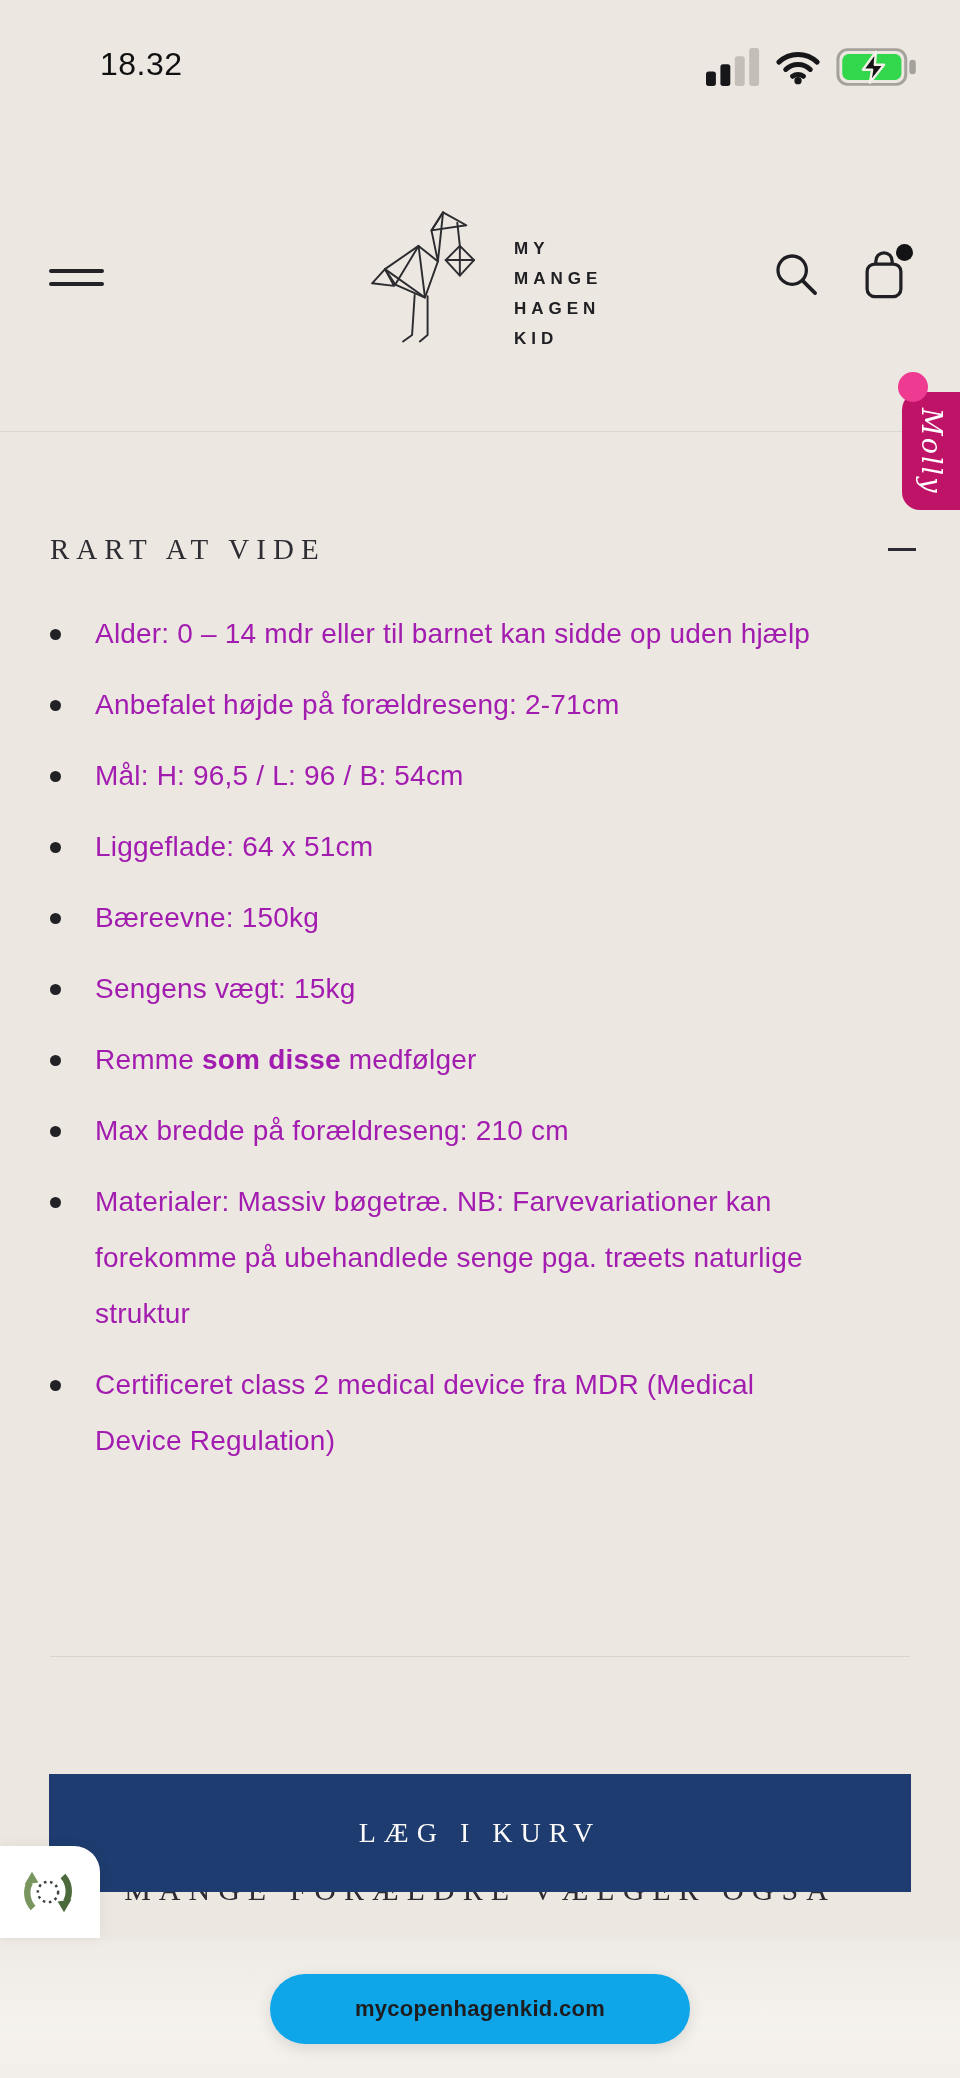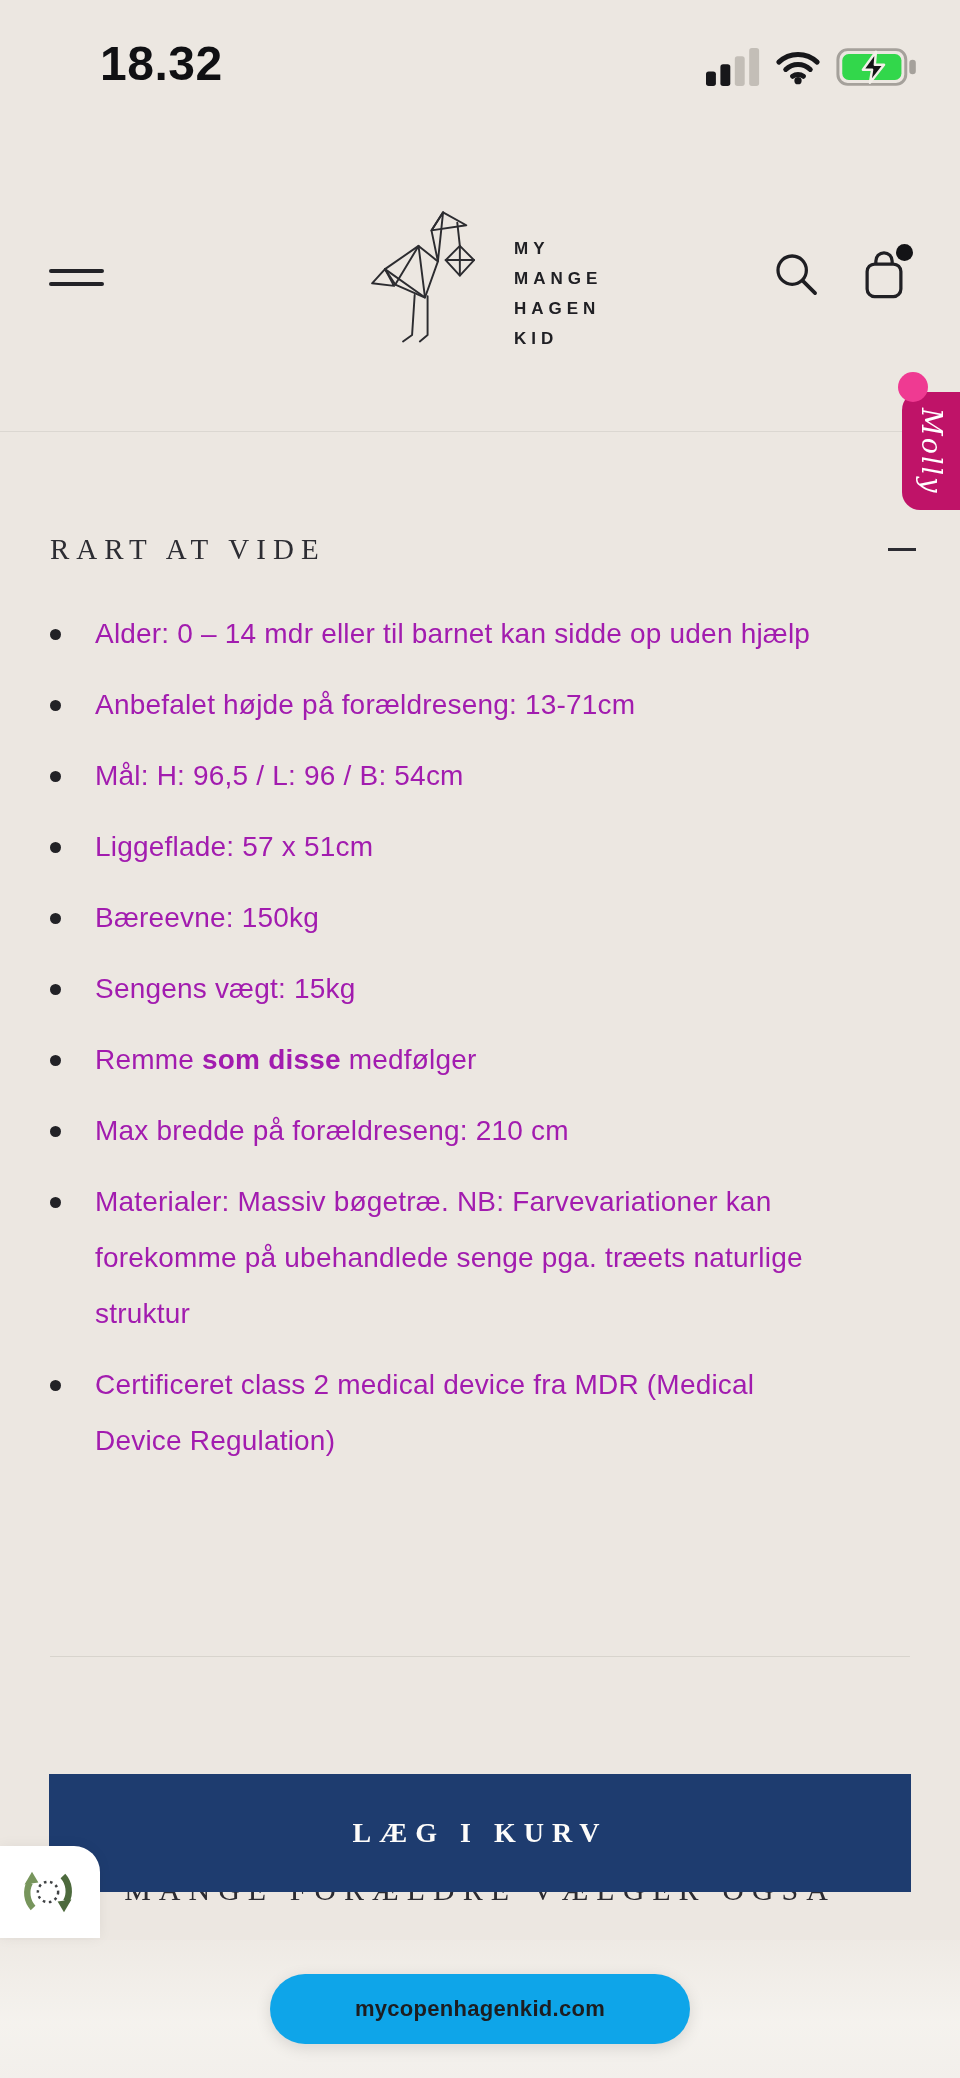--- a/index.html
+++ b/index.html
@@ -3,21 +3,21 @@
 <meta charset="utf-8">
 <style>
   * { margin:0; padding:0; box-sizing:border-box; }
   html,body { background:#ece7e1; }
   body { width:960px; height:2078px; position:relative; overflow:hidden;
          font-family:"Liberation Sans", sans-serif; }
   .screen { position:absolute; inset:0; }
 
   
   .status-bar { position:absolute; top:0; left:0; width:960px; height:96px; }
-  .status-time { position:absolute; left:100px; top:40px; font-size:48px; font-weight:700;
+  .status-time { position:absolute; left:100px; top:40px; font-size:32px; font-weight:400;
                  color:#101013; letter-spacing:.5px; line-height:48px; }
   .status-icons { position:absolute; right:42px; top:48px; display:flex; align-items:center; gap:15px; }
 
   
   .menu-button { position:absolute; left:49px; top:258px; width:56px; height:38px;
                  background:none; border:none; cursor:pointer; }
   .menu-line { width:55px; height:4px; background:#232327; border-radius:2px; margin-bottom:9px; }
   .menu-line:last-child { margin-bottom:0; }
 
   .logo { position:absolute; left:366px; top:202px; display:flex;gap:10px; }
@@ -64,21 +64,21 @@
 
   
   .next-heading { position:absolute; left:0; top:1872px; width:960px; text-align:center;
                   font-family:"Liberation Serif", serif; font-size:30px; letter-spacing:8px;
                   line-height:36px; color:#2b2b31; z-index:2; white-space:nowrap; }
 
   
   .add-to-cart { position:absolute; left:49px; top:1774px; width:862px; height:118px;
                  background:#1e3c6f; border:none; cursor:pointer; z-index:5;
                  font-family:"Liberation Serif", serif; font-size:28px; letter-spacing:8px;
-                 color:#fdfcfa;font-weight:bold; }
+                 color:#fdfcfa; }
 
   
   .bottom-blur { position:absolute; left:0; top:1940px; width:960px; height:138px; z-index:4;
                  background:linear-gradient(180deg, rgba(247,245,241,.2) 0%, rgba(247,245,241,.8) 60%, rgba(243,240,236,.9) 100%);
                  pointer-events:none; }
   .consent-widget { position:absolute; left:0; top:1846px; width:100px; height:92px;
                     background:#ffffff; border-radius:0 26px 0 0; z-index:6; cursor:pointer;
                     box-shadow:0 0 14px rgba(0,0,0,.06); }
   .consent-widget svg { position:absolute; left:16px; top:14px; }
   .url-pill { position:absolute; left:270px; top:1974px; width:420px; height:70px; z-index:7;
@@ -187,29 +187,29 @@
     <span class="collapse-line"></span>
   </div>
 
   <ul class="details">
     <li class="detail-item">
       <span class="dot"></span>
       <span class="detail-text">Alder: 0 – 14 mdr eller til barnet kan sidde op uden hjælp</span>
     </li>
     <li class="detail-item">
       <span class="dot"></span>
-      <span class="detail-text">Anbefalet højde på forældreseng: 13-71cm</span>
+      <span class="detail-text">Anbefalet højde på forældreseng: 2-71cm</span>
     </li>
     <li class="detail-item">
       <span class="dot"></span>
       <span class="detail-text">Mål: H: 96,5 / L: 96 / B: 54cm</span>
     </li>
     <li class="detail-item">
       <span class="dot"></span>
-      <span class="detail-text">Liggeflade: 57 x 51cm</span>
+      <span class="detail-text">Liggeflade: 64 x 51cm</span>
     </li>
     <li class="detail-item">
       <span class="dot"></span>
       <span class="detail-text">Bæreevne: 150kg</span>
     </li>
     <li class="detail-item">
       <span class="dot"></span>
       <span class="detail-text">Sengens vægt: 15kg</span>
     </li>
     <li class="detail-item">

